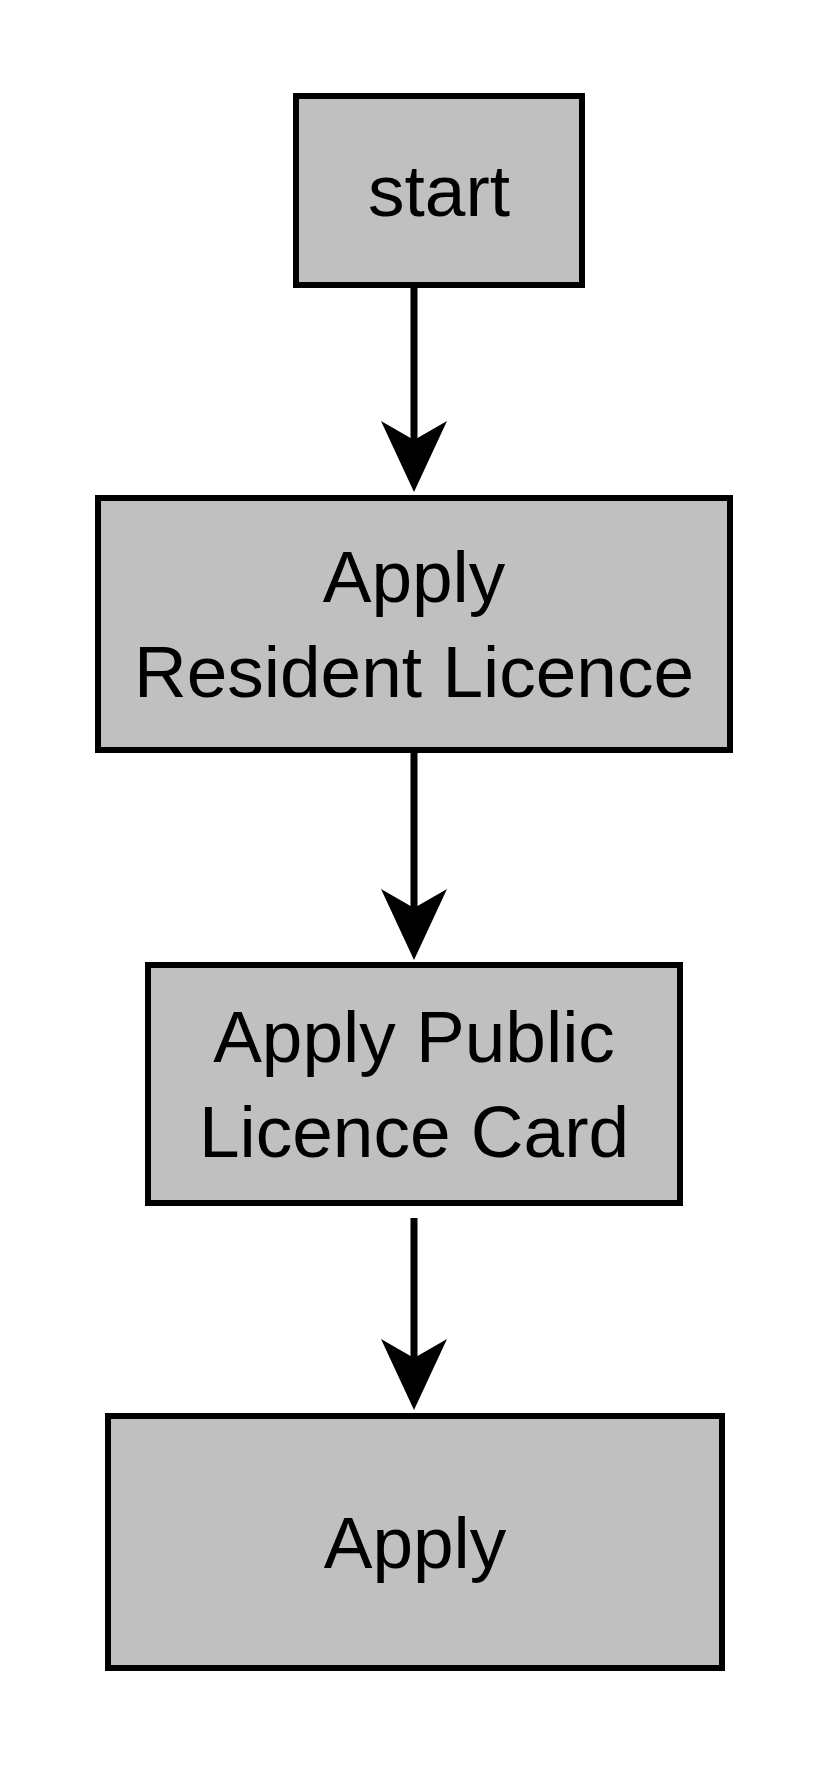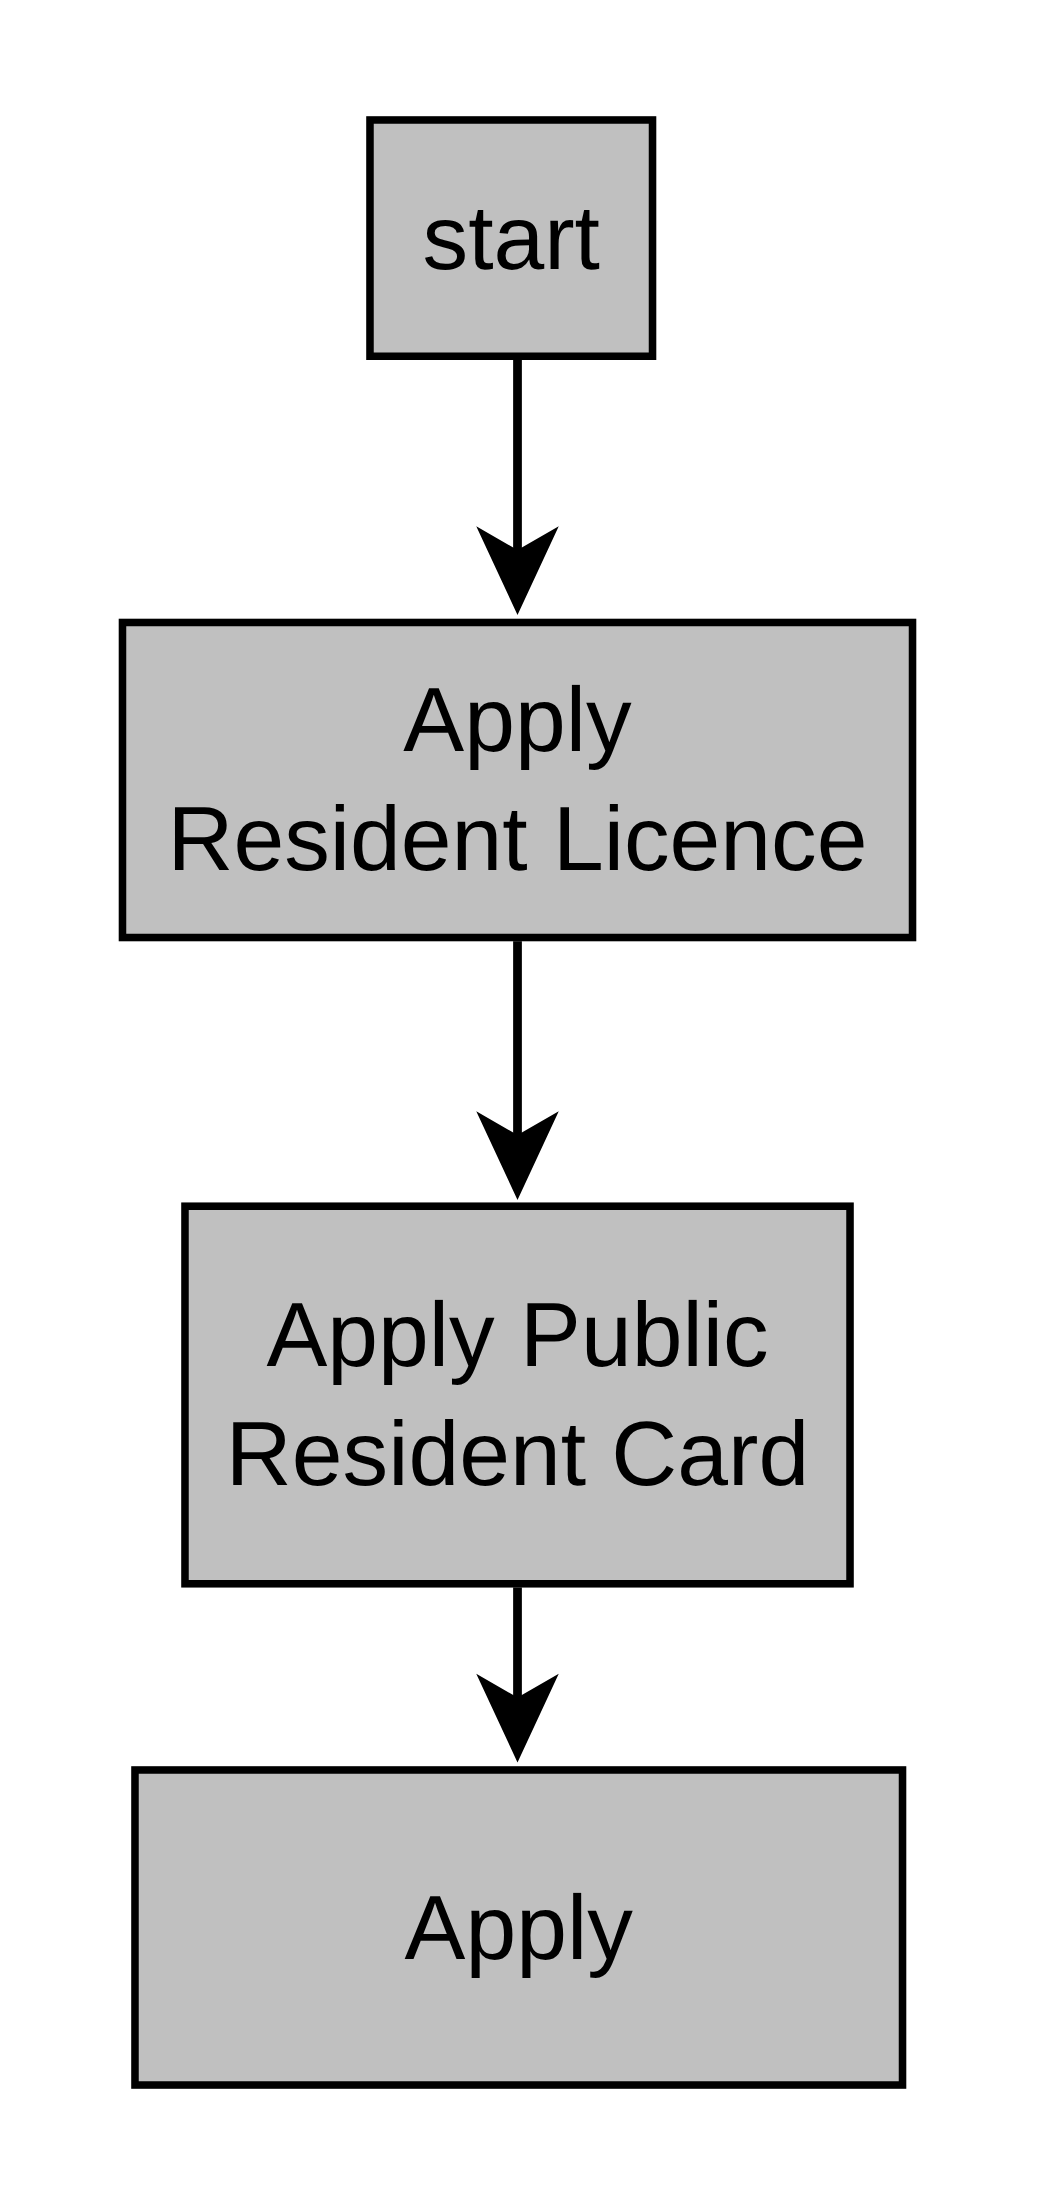--- a/index.html
+++ b/index.html
@@ -38,23 +38,23 @@
     align-items: center;
     justify-content: center;
     background: var(--node-fill, #c0c0c0);
     border: 6px solid var(--node-stroke, #000000);
     color: var(--text, #000000);
     font-size: 73px;
     line-height: 95px;
     text-align: center;
     white-space: nowrap;
   }
-  .node-start   { left: 293px; top: 93px;   width: 232px; height: 195px; }
+  .node-start   { left: 293px; top: 93px;   width: 292px; height: 195px; }
   .node-permit  { left: 95px;  top: 495px;  width: 638px; height: 258px; }
-  .node-psc     { left: 145px; top: 962px;  width: 538px; height: 308px; }
+  .node-psc     { left: 145px; top: 962px;  width: 538px; height: 244px; }
   .node-licence { left: 105px; top: 1413px; width: 620px; height: 258px; }
 </style>
 </head>
 <body>
 
 <div class="canvas" style="--bg: #ffffff; --node-fill: #c0c0c0; --node-stroke: #000000; --edge: #000000; --text: #000000;">
 
   <svg class="edges-layer" viewBox="0 0 830 1769" aria-hidden="true">
     <g>
       <line x1="414" y1="287" x2="414" y2="441"></line>
@@ -79,21 +79,21 @@
   <div class="node node-permit">
     <div class="label">
       <div>Apply</div>
       <div>Resident Licence</div>
     </div>
   </div>
 
   <div class="node node-psc">
     <div class="label">
       <div>Apply Public</div>
-      <div>Resident Card</div>
+      <div>Licence Card</div>
     </div>
   </div>
 
   <div class="node node-licence">
     <div class="label">
       <div>Apply</div>
     </div>
   </div>
 
 </div>

